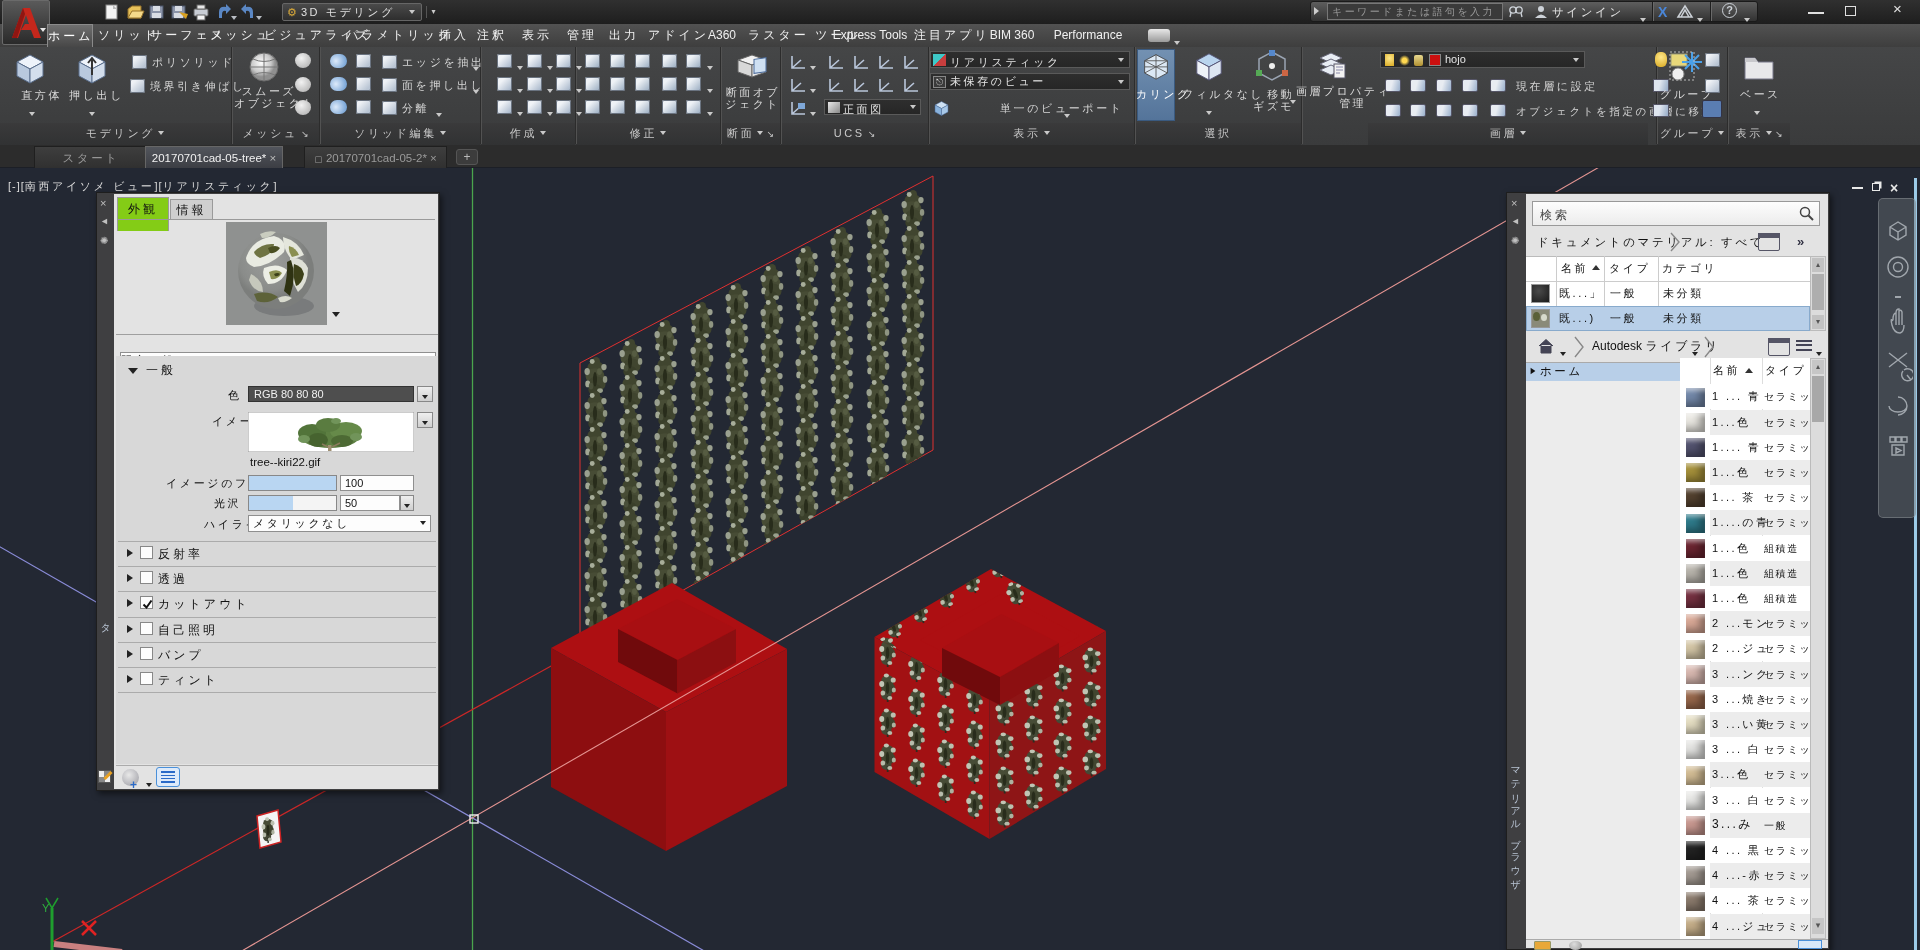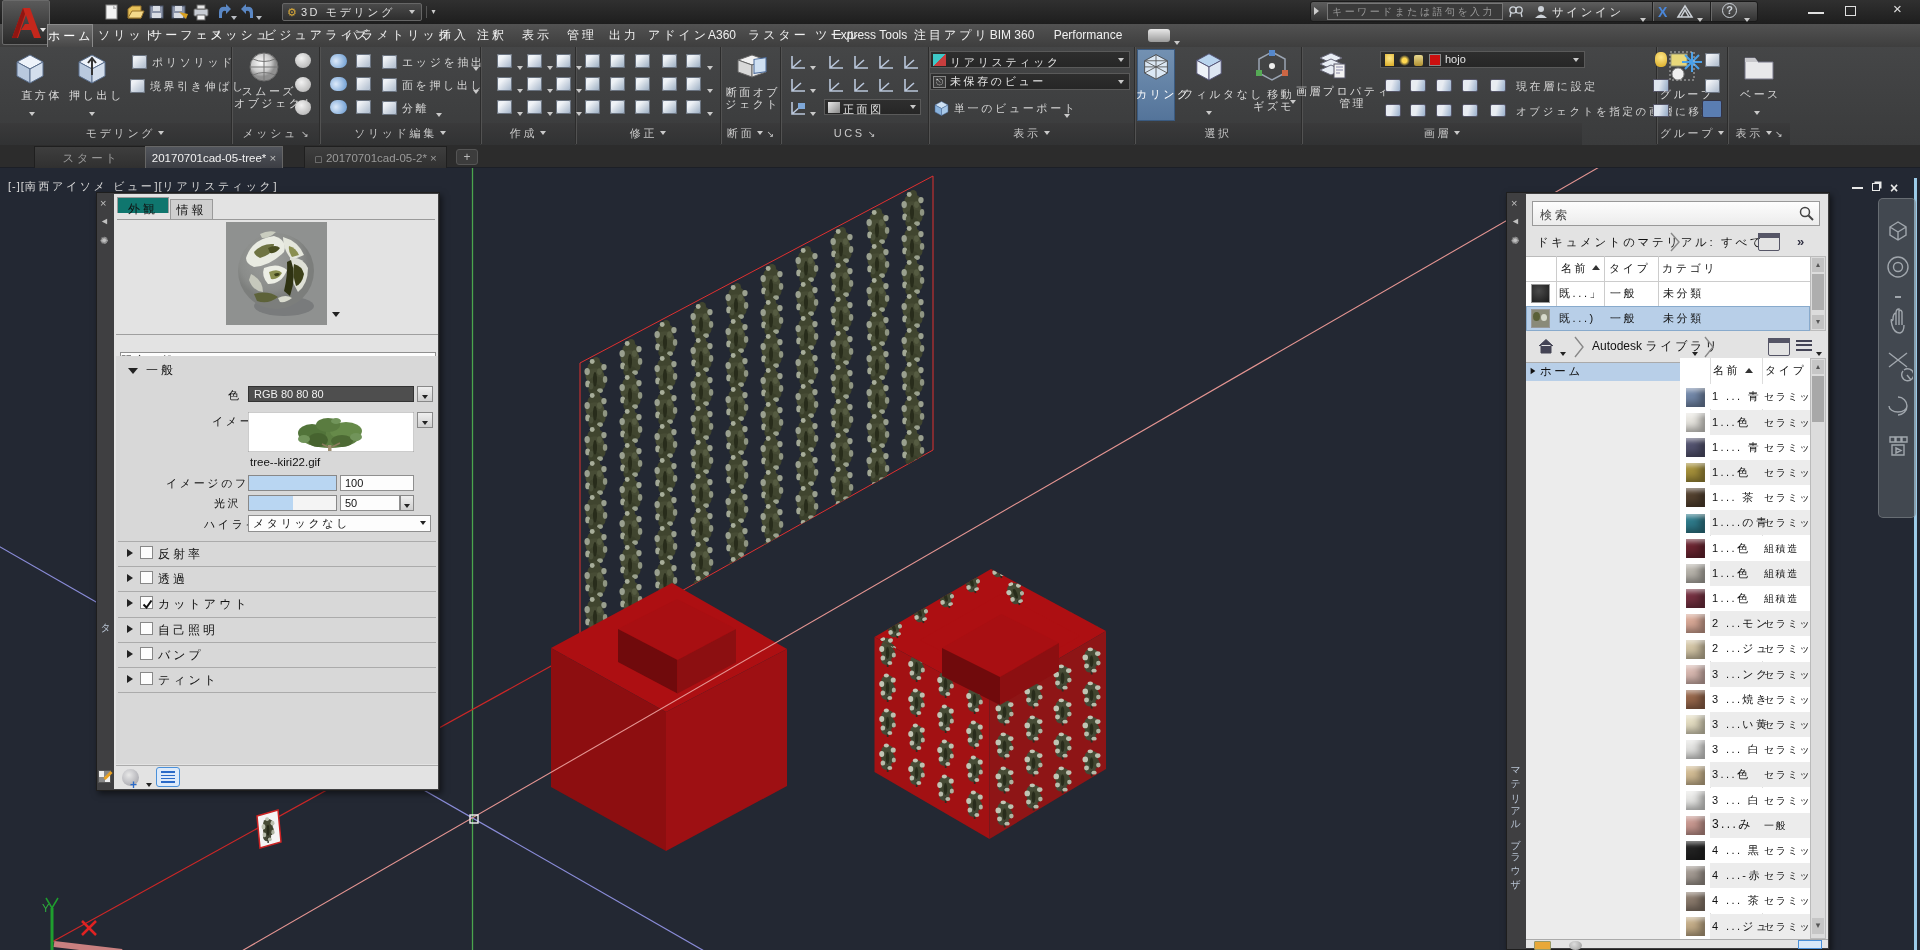--- a/index.html
+++ b/index.html
@@ -396,21 +396,21 @@
 <div class="abs plabel" style="left:576px;width:144px"><span class="jp11">修正</span> <span class="dda"></span></div>
 <div class="abs psep" style="left:575px"></div>
 <div class="abs plabel" style="left:721px;width:59px"><span class="jp11">断面</span> <span class="dda"></span> <span style="font-size:9px">↘</span></div>
 <div class="abs psep" style="left:720px"></div>
 <div class="abs plabel" style="left:781px;width:147px"><span class="jp11">UCS</span> <span style="font-size:9px">↘</span></div>
 <div class="abs psep" style="left:780px"></div>
 <div class="abs plabel" style="left:929px;width:205px"><span class="jp11">表示</span> <span class="dda"></span></div>
 <div class="abs psep" style="left:928px"></div>
 <div class="abs plabel" style="left:1135px;width:166px"><span class="jp11">選択</span></div>
 <div class="abs psep" style="left:1134px"></div>
-<div class="abs plabel" style="left:1302px;width:280px"><span class="jp11">画層</span> <span class="dda"></span></div>
+<div class="abs plabel" style="left:1368px;width:280px"><span class="jp11">画層</span> <span class="dda"></span></div>
 <div class="abs psep" style="left:1301px"></div>
 <div class="abs plabel" style="left:1657px;width:70px"><span class="jp11">グループ</span> <span class="dda"></span></div>
 <div class="abs psep" style="left:1656px"></div>
 <div class="abs plabel" style="left:1728px;width:62px"><span class="jp11">表示</span> <span class="dda"></span> <span style="font-size:9px">↘</span></div>
 <div class="abs psep" style="left:1727px"></div>
 <svg class="abs" style="left:14px;top:52px" width="32" height="32" viewBox="0 0 32 32">
 <polygon points="16,3 29,10 16,17 3,10" fill="#eef3fa" stroke="#5a6e8c" stroke-width="1"></polygon>
 <polygon points="3,10 16,17 16,31 3,24" fill="#b9c9de" stroke="#5a6e8c" stroke-width="1"></polygon>
 <polygon points="16,17 29,10 29,24 16,31" fill="#d3deec" stroke="#5a6e8c" stroke-width="1"></polygon>
     </svg>
@@ -541,21 +541,21 @@
     </svg>
 <div class="abs" style="left:810px;top:104px"><span class="dda"></span></div>
 <div class="abs darkfield" style="left:824px;top:99px;width:97px;height:16px;line-height:14px"><span style="display:inline-block;width:12px;height:11px;margin:2px 3px 0 3px;background:linear-gradient(135deg,#e8e8e8,#888)"></span><span class="jp11">正面図</span><span class="dda" style="float:right;margin:5px 4px 0 0"></span></div>
 <div class="abs darkfield" style="left:930px;top:51px;width:200px;height:17px;line-height:15px"><span style="display:inline-block;width:13px;height:12px;margin:2px 4px 0 2px;background:linear-gradient(135deg,#3ec8c8 50%,#c83e3e 50%)"></span><span class="jp11">リアリスティック</span><span class="dda" style="float:right;margin:6px 5px 0 0"></span></div>
 <div class="abs darkfield" style="left:930px;top:73px;width:200px;height:17px;line-height:15px"><span style="display:inline-block;width:13px;height:12px;margin:2px 4px 0 2px;background:#3a3a3a;border:1px solid #888;color:#ddd;font-size:9px;line-height:10px;text-align:center">⎋</span><span class="jp11">未保存のビュー</span><span class="dda" style="float:right;margin:6px 5px 0 0"></span></div>
 <svg class="abs" style="left:933px;top:100px" width="17" height="16" viewBox="0 0 32 32">
 <polygon points="16,3 29,10 16,17 3,10" fill="#cfe2f4" stroke="#4a6a9a"></polygon>
 <polygon points="3,10 16,17 16,31 3,24" fill="#89b2dc" stroke="#4a6a9a"></polygon>
 <polygon points="16,17 29,10 29,24 16,31" fill="#a8c8e8" stroke="#4a6a9a"></polygon>
     </svg>
-<div class="abs smtxt jp11" style="left:954px;top:102px">単一のビューポート</div>
+<div class="abs smtxt jp11" style="left:1000px;top:102px">単一のビューポート</div>
     <div class="abs" style="left:1064px;top:106px"><span class="dda"></span></div>
 <div class="abs" style="left:1137px;top:49px;width:38px;height:72px;background:linear-gradient(#7391b2,#54749a);border:1px solid #3a5a80"></div>
 <svg class="abs" style="left:1142px;top:52px" width="28" height="28" viewBox="0 0 32 32">
 <polygon points="16,3 29,10 29,24 16,31 3,24 3,10" fill="#dce8f4" stroke="#444" stroke-width="1"></polygon>
 <path d="M3 10 L29 24 M16 3 V31 M3 24 L29 10 M3 10 H29 M3 17 H29" stroke="#555" fill="none"></path>
     </svg>
 <div class="abs biglbl jp10" style="left:1136px;top:88px;width:40px;color:#fff">カリング</div>
 <svg class="abs" style="left:1194px;top:51px" width="30" height="30" viewBox="0 0 32 32">
 <polygon points="16,3 29,10 16,17 3,10" fill="#b9d4ee" stroke="#557"></polygon>
 <polygon points="3,10 16,17 16,31 3,24" fill="#eef2f8" stroke="#557"></polygon>
@@ -622,21 +622,21 @@
 <div class="abs ftab" style="left:304px;width:143px;background:linear-gradient(#3e3e3e,#303030);border:1px solid #1f1f1f;border-bottom:none"><span style="font-size:9px">▢</span> 20170701cad-05-2* <span>×</span></div>
 <div class="abs" style="left:456px;top:149px;width:22px;height:16px;background:#3c3c3c;border:1px solid #555;border-radius:3px;color:#bbb;text-align:center;line-height:15px;font-size:12px">+</div>
 <div class="abs palette" style="left:96px;top:192px;width:344px;height:599px"></div>
 <div class="abs pstrip" style="left:100px;top:197px;font-size:11px">×</div>
 <div class="abs pstrip" style="left:100px;top:216px;font-size:9px">◄</div>
 <div class="abs pstrip" style="left:100px;top:235px;font-size:10px">✺</div>
 <div class="abs vtext" style="left:98px;top:615px;height:120px">マテリアル エディタ</div>
 <div class="abs" style="left:98px;top:770px;width:13px;height:13px;background:conic-gradient(#888 25%,#eee 0 50%,#888 0 75%,#eee 0);border:1px solid #555"></div>
 <div class="abs" style="left:103px;top:774px;width:10px;height:3px;background:#e8a020;transform:rotate(-45deg)"></div>
 <div class="abs pcontent" style="left:114px;top:194px;width:324px;height:595px"></div>
-<div class="abs ptab" style="left:117px;top:197px;width:52px;height:16px;background:#0f766e;border:1px solid #9a9a9a;border-bottom:none;line-height:22px"><span class="jp">外観</span></div>
+<div class="abs ptab" style="left:117px;top:197px;width:52px;height:34px;background:#84cc16;border:1px solid #9a9a9a;border-bottom:none;line-height:22px"><span class="jp">外観</span></div>
 <div class="abs ptab" style="left:170px;top:199px;width:43px;height:20px;background:#cfcfcf;border:1px solid #9a9a9a;border-bottom:none;line-height:20px"><span class="jp">情報</span></div>
 <div class="abs" style="left:117px;top:219px;width:318px;height:1px;background:#9a9a9a"></div>
 <svg class="abs" style="left:226px;top:222px" width="101" height="103" viewBox="0 0 101 103">
 <defs>
         <radialGradient id="sp" cx="42%" cy="35%">
           <stop offset="0%" stop-color="#9c9e9c"></stop>
           <stop offset="80%" stop-color="#8a8c8a"></stop>
           <stop offset="100%" stop-color="#7c7e7c"></stop>
         </radialGradient>
       </defs>

